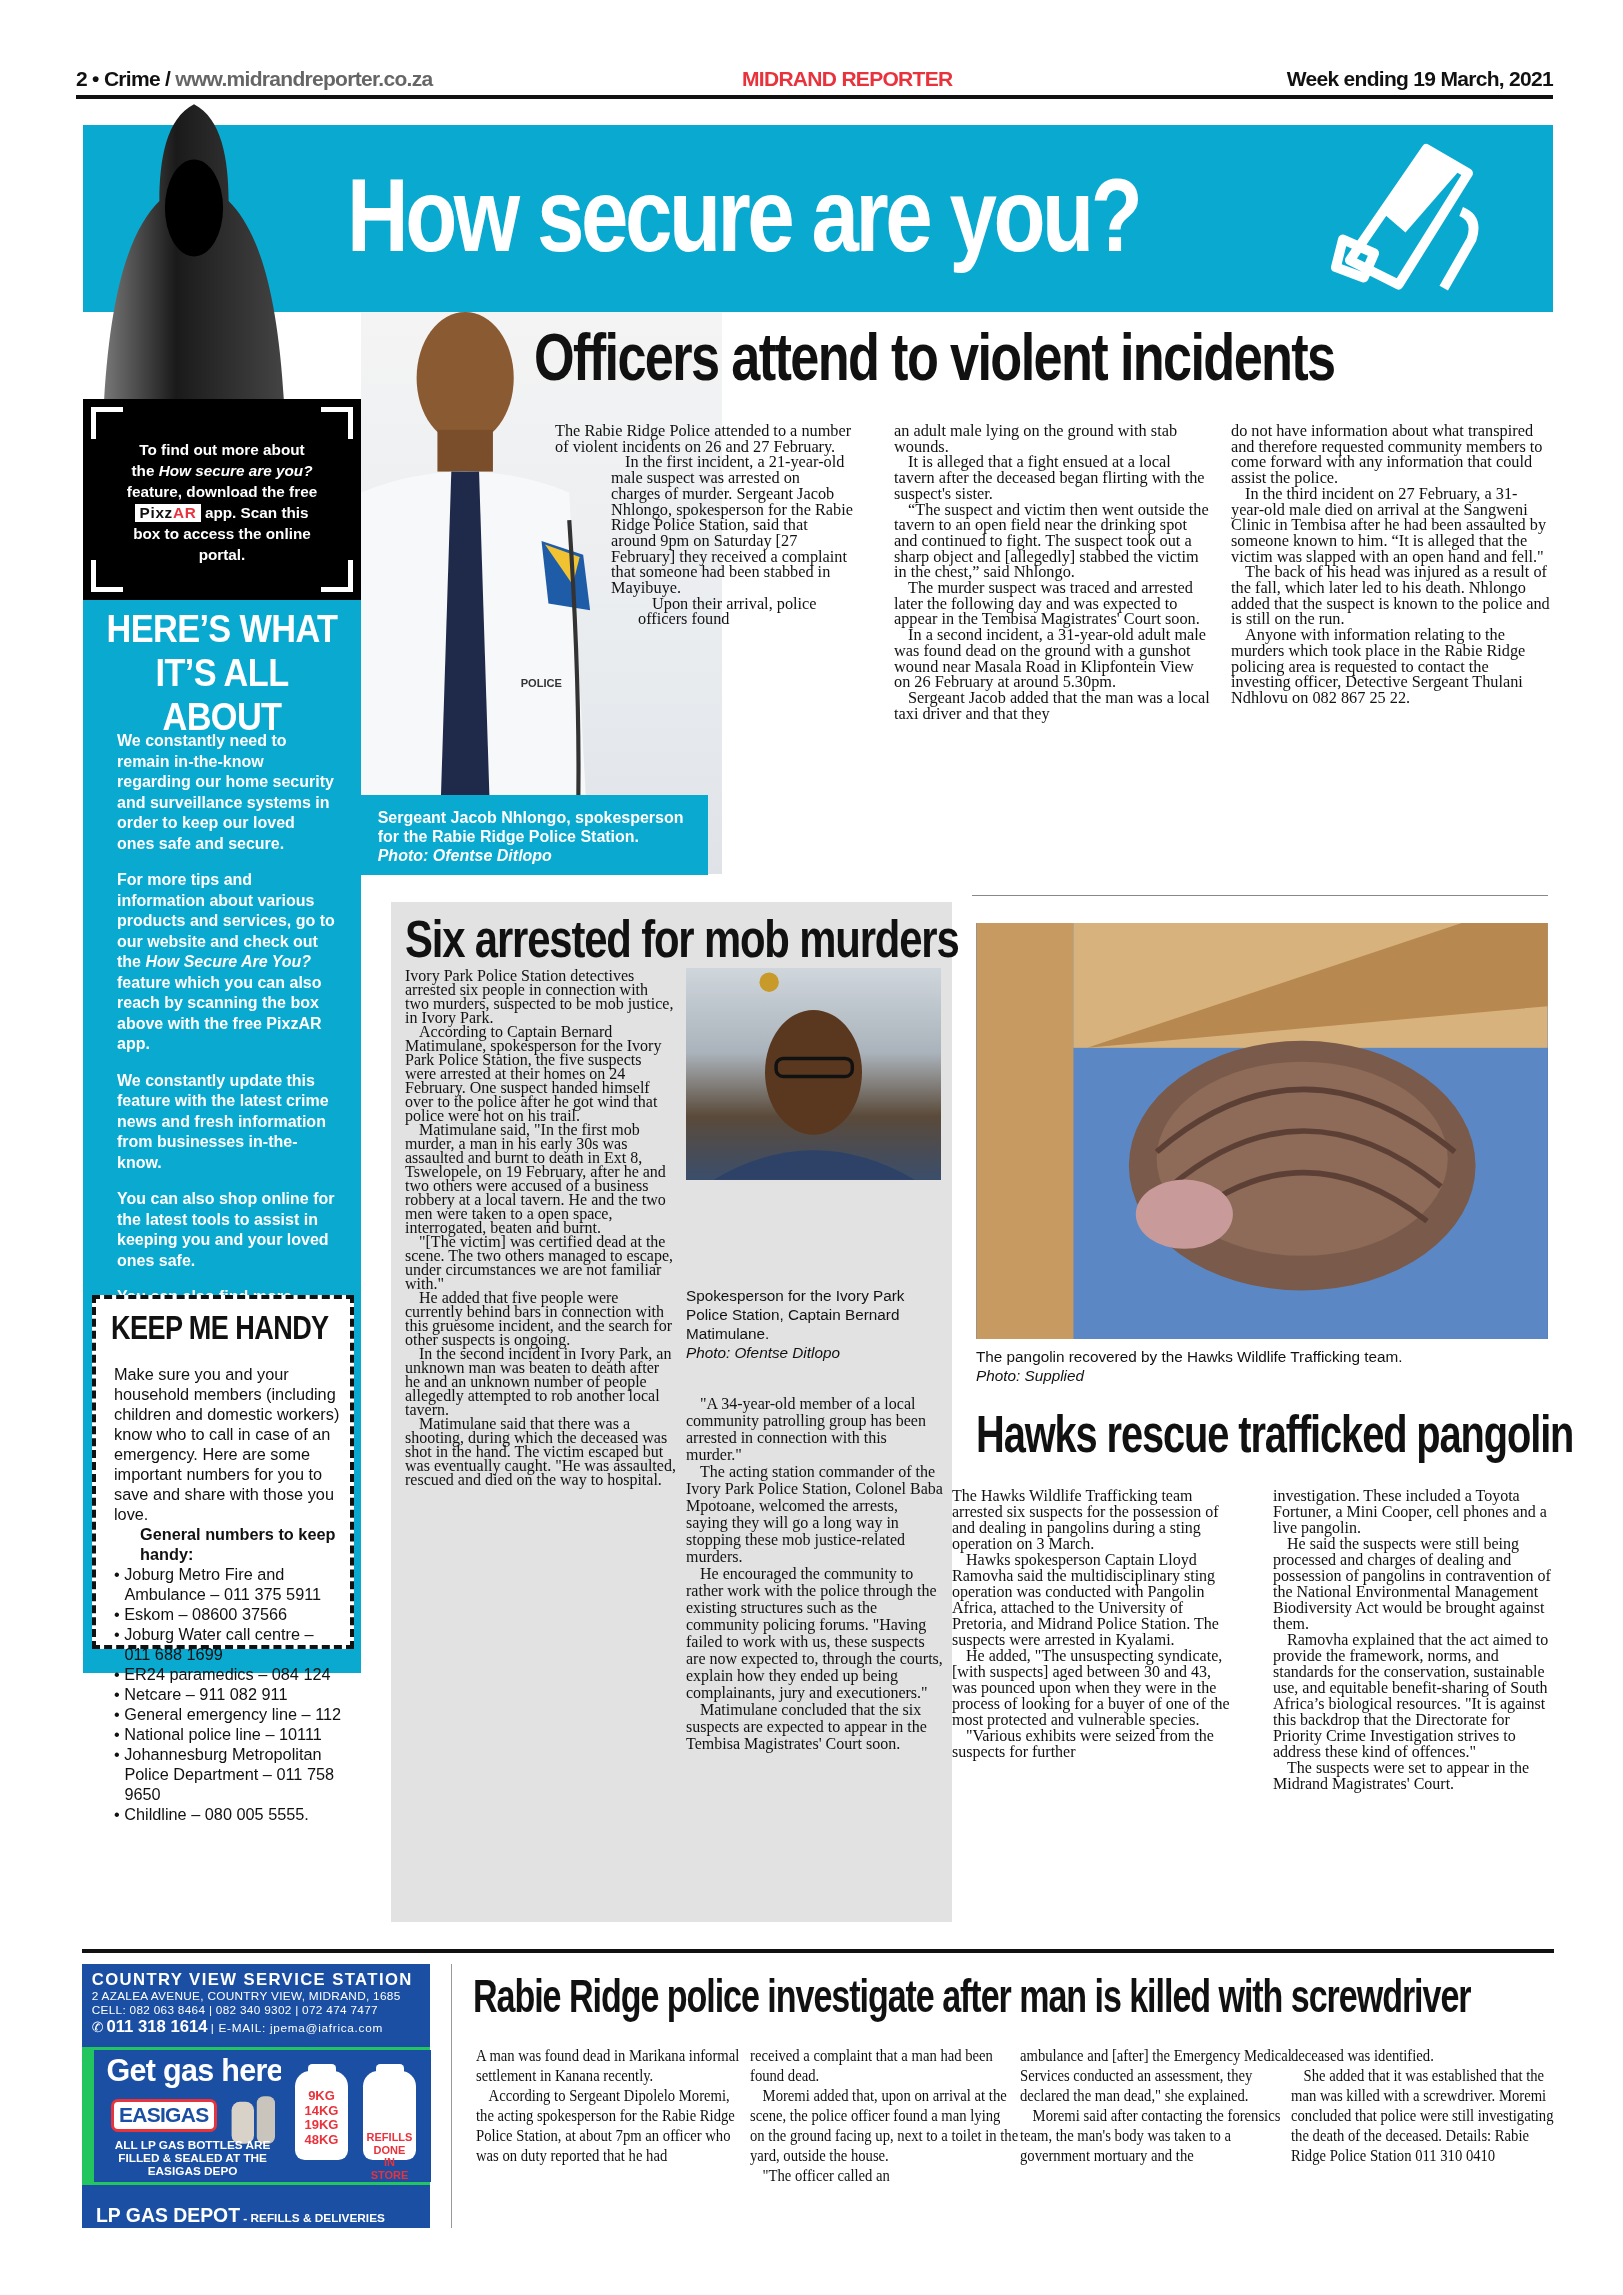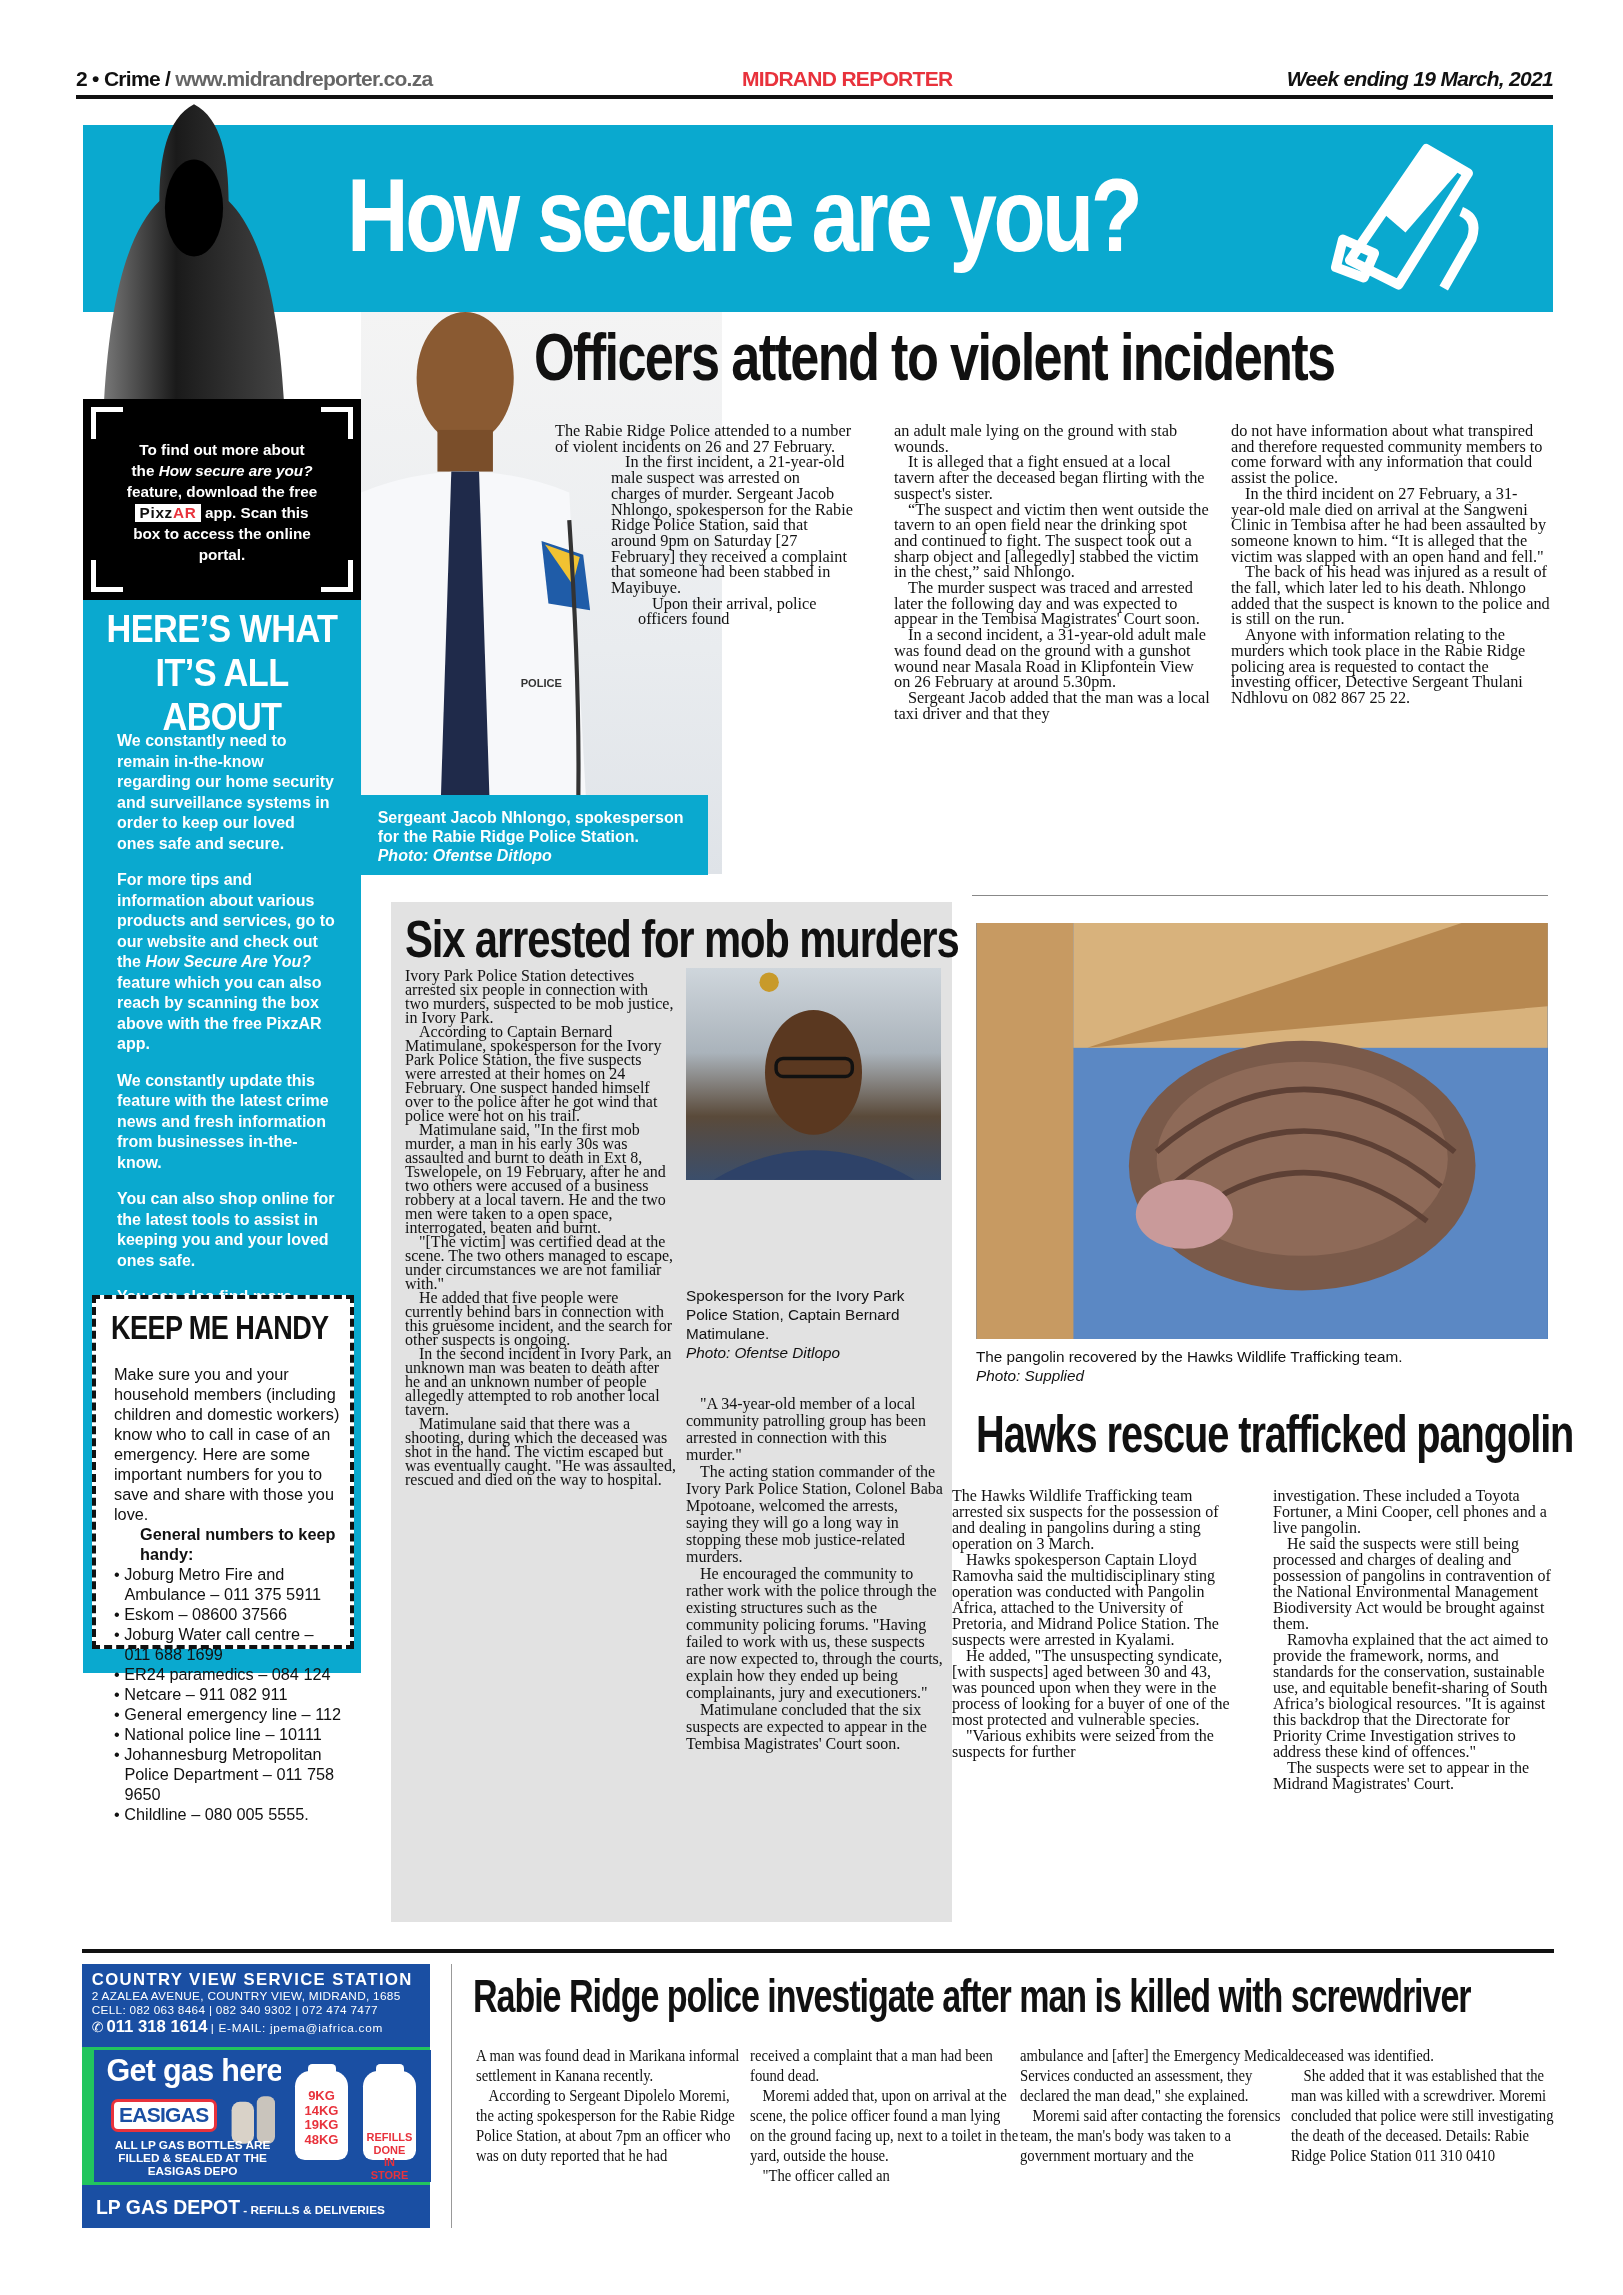--- a/index.html
+++ b/index.html
@@ -7,21 +7,21 @@
   body { position: relative; font-family: "Liberation Serif", serif; color: #111; }
 
   .abs { position: absolute; }
 
   
   .page-header { left: 76px; top: 64px; width: 1477px; height: 33px; }
   .hdr-left { position: absolute; left: 0; top: 2.8px; font-family: "Liberation Sans", sans-serif; font-weight: bold; font-size: 21px; letter-spacing: -0.7px; }
   .hdr-left .sec { color: #111; }
   .hdr-left .url { color: #666; }
   .hdr-center { position: absolute; left: 666px; top: 2.8px; font-family: "Liberation Sans", sans-serif; font-weight: bold; font-size: 21px; color: #e8323c; letter-spacing: -0.7px; }
-  .hdr-right { position: absolute; right: 0; top: 2.8px; font-family: "Liberation Sans", sans-serif; font-weight: bold; font-size: 21px; color: #111; letter-spacing: -0.7px; font-style: italic; }
+  .hdr-right { position: absolute; right: 0; top: 2.8px; font-family: "Liberation Sans", sans-serif; font-weight: bold; font-size: 21px; color: #111; letter-spacing: -0.7px; }
   .hdr-rule { left: 76px; top: 95px; width: 1477px; height: 4.2px; background: #111; }
 
   
   .banner { left: 83px; top: 125px; width: 1470px; height: 187px; background: #0aa9cf; }
   .banner-title { left: 347px; top: 156px; font-family: "Liberation Sans", sans-serif; font-weight: bold; font-size: 104px; line-height: 118px; color: #fff; letter-spacing: -4.2px; transform: scaleX(0.82); transform-origin: left top; white-space: nowrap; }
   .camera { left: 1322px; top: 135px; width: 160px; height: 167px; }
 
   
   .hood { left: 104px; top: 104px; width: 180px; height: 298px; }
 
@@ -85,21 +85,21 @@
   
   .ad { left: 82px; top: 1964px; width: 348px; height: 264px; background: #22c55e; }
   .ad-block { position: absolute; background: #1a4fa3; }
   .ad-top { left: 0; top: 0; width: 348px; height: 83px; padding: 5.6px 9.7px; color: #fff; font-family: "Liberation Sans", sans-serif; }
   .ad-name { font-weight: bold; font-size: 16.7px; letter-spacing: 1.4px; line-height: 19.4px; }
   .ad-line { font-size: 11.8px; line-height: 14px; letter-spacing: 0.3px; }
   .ad-phone { font-weight: bold; font-size: 16.7px; }
   .ad-email { font-size: 11.8px; letter-spacing: 0.7px; }
   .ad-left { left: 0; top: 86px; width: 196px; height: 132px; color: #fff; font-family: "Liberation Sans", sans-serif; margin-left: 12px; }
   .ad-right { left: 199px; top: 86px; width: 150px; height: 132px; }
-  .ad-bottom { left: 0; top: 221px; width: 348px; height: 43px; color: #fff; font-family: "Liberation Sans", sans-serif; font-weight: bold; padding: 11px 14px; }
+  .ad-bottom { left: 0; top: 221px; width: 348px; height: 43px; color: #fff; font-family: "Liberation Sans", sans-serif; font-weight: bold; padding: 19px 14px; }
   .get-gas { position: absolute; left: 12.5px; top: 2.8px; font-size: 30.5px; font-weight: bold; letter-spacing: -0.7px; }
   .easigas { position: absolute; left: 16.7px; top: 49px; width: 106px; height: 33px; background: #fff; border: 3.5px solid #e8323c; border-radius: 7px; color: #1a4fa3; font-weight: bold; font-size: 21px; text-align: center; line-height: 26px; letter-spacing: -0.7px; }
   .ad-fine { position: absolute; left: 5.6px; top: 89px; width: 186px; text-align: center; font-weight: bold; font-size: 11.8px; line-height: 13px; }
   .bottle { position: absolute; top: 21px; width: 53px; height: 89px; background: #fff; border-radius: 15.3px 15.3px 9.7px 9.7px; color: #e8323c; font-family: "Liberation Sans", sans-serif; font-weight: bold; text-align: center; }
   .bottle .neck { position: absolute; left: 12.5px; top: -7px; width: 28px; height: 9.7px; background: #fff; border-radius: 4.2px 4.2px 0 0; }
   .bottle .vals { position: absolute; left: 0; right: 0; top: 18px; font-size: 13px; line-height: 14.6px; }
   .bottle .vals.small { font-size: 11px; line-height: 12.5px; top: 15px; margin-top: 45px; }
 
   
   .vrule { left: 451px; top: 1964px; width: 1.4px; height: 264px; background: #999; }

